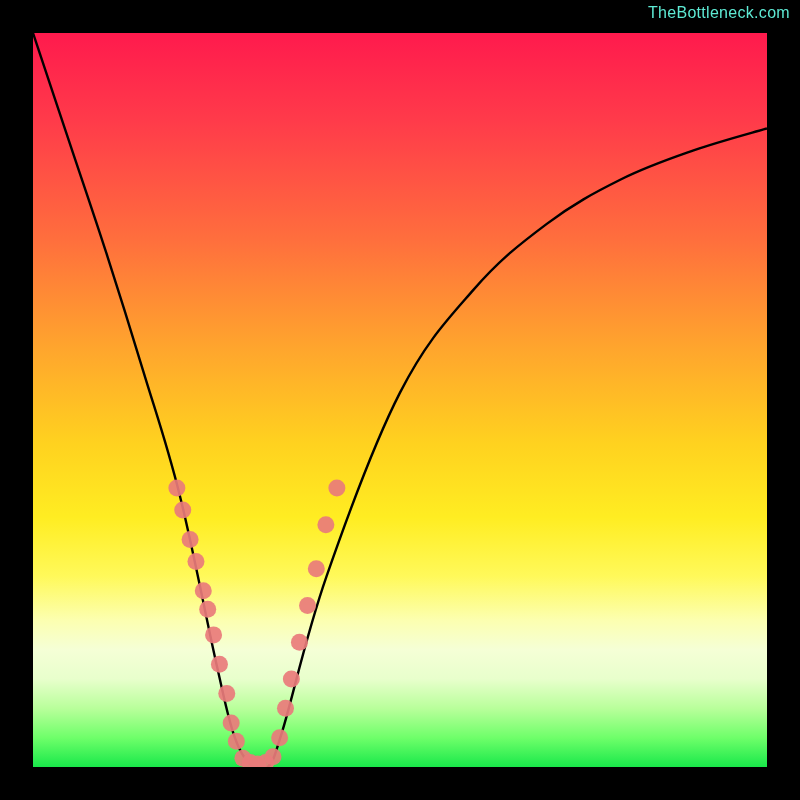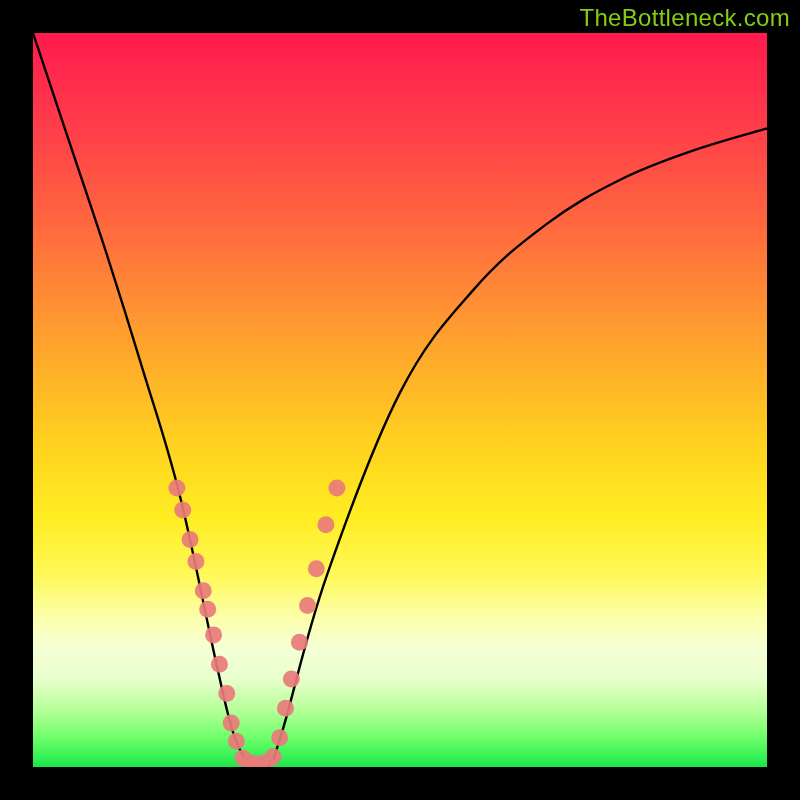--- a/index.html
+++ b/index.html
@@ -54,22 +54,22 @@
     position: absolute;
     left: 0;
     top: 0;
     width: 734px;
     height: 734px;
   }
   .watermark {
     position: absolute;
     top: 4px;
     right: 10px;
-    color: #84cc16;
-    font-size: 24px;
+    color: #5eead4;
+    font-size: 16px;
     font-weight: 500;
     letter-spacing: 0.3px;
   }
 </style>
 </head>
 <body>
 
 <div class="frame">
 
   <div class="plot-area">

